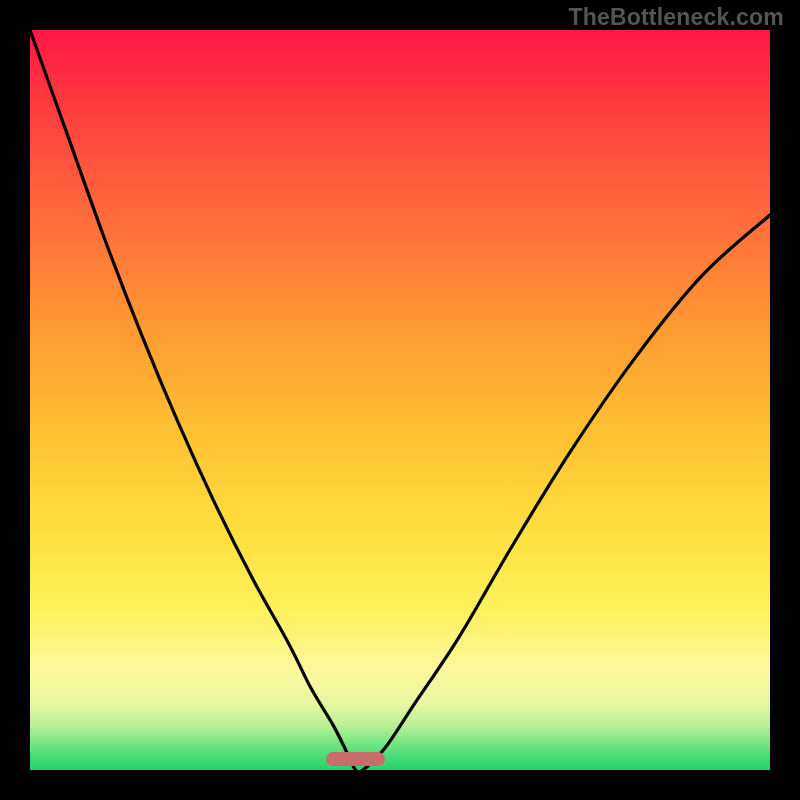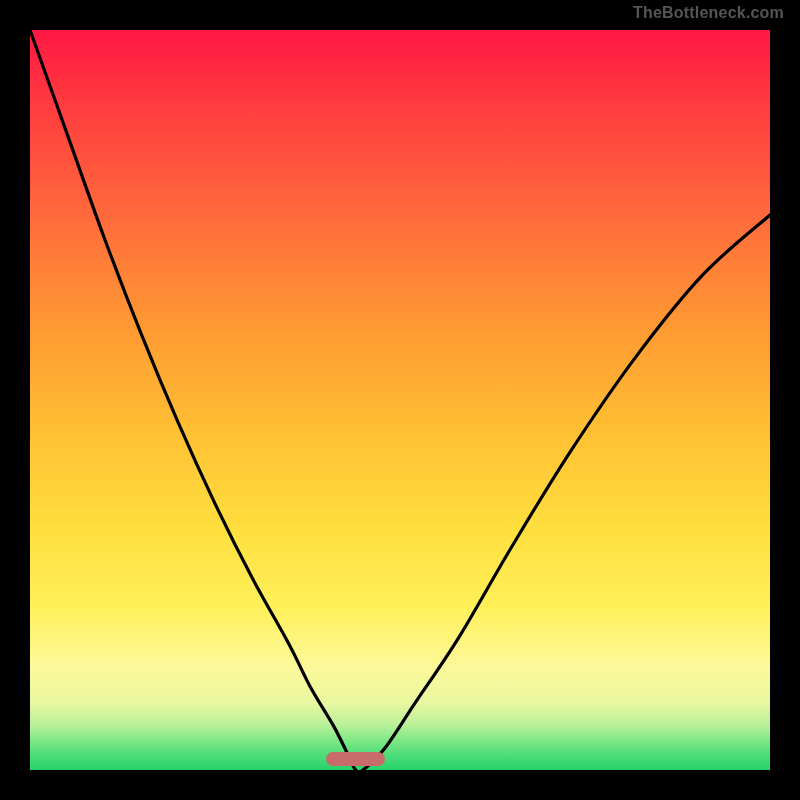--- a/index.html
+++ b/index.html
@@ -38,21 +38,21 @@
       #7fe886 96%,
       #4cdc78 98%,
       #25d36a 100%
     );
   }
   .watermark {
     position: absolute;
     top: 4px;
     right: 16px;
     font-family: Arial, Helvetica, sans-serif;
-    font-size: 16px;
+    font-size: 23px;
     font-weight: 600;
     color: #555;
     letter-spacing: 0.2px;
   }
   svg.curve {
     position: absolute;
     left: 0;
     top: 0;
     width: 740px;
     height: 740px;

